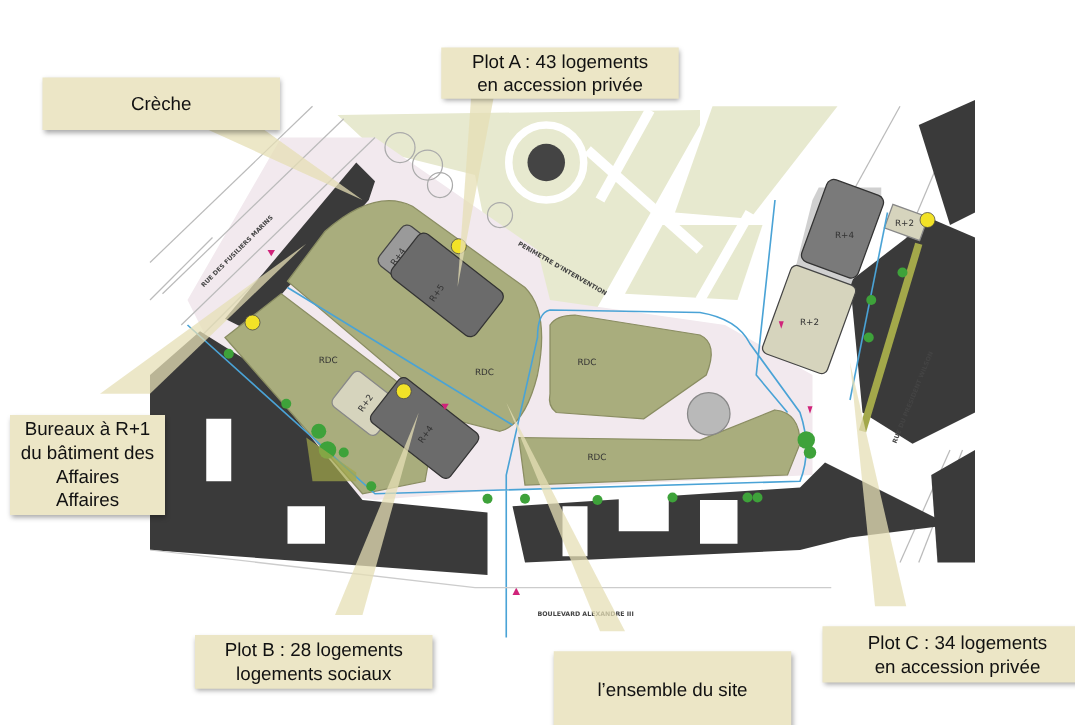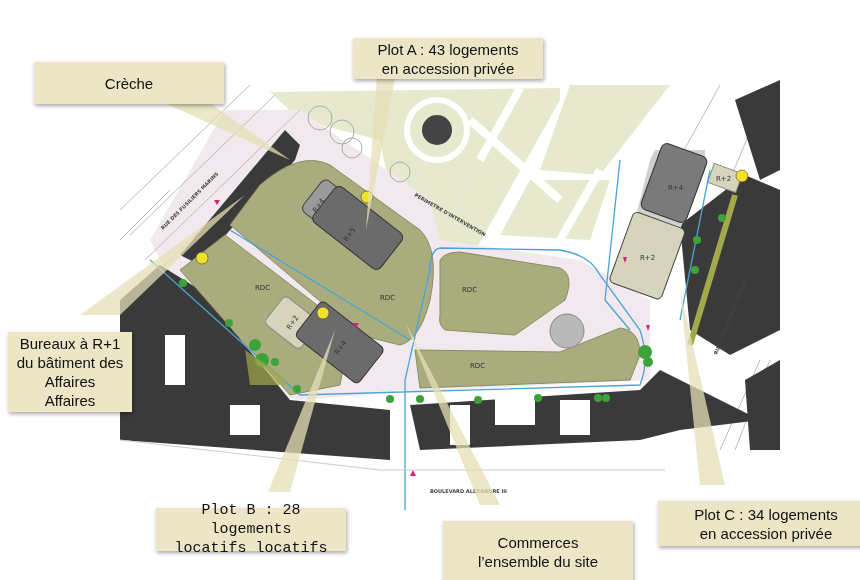--- a/index.html
+++ b/index.html
@@ -190,30 +190,29 @@
 
 <div class="callout" style="left:8px; top:316px; width:124px; height:80px;">
   <div>
     <span>Bureaux à R+1</span>
     <span>du bâtiment des</span>
     <span>Affaires</span>
     <span>Affaires</span>
   </div>
 </div>
 
-<div class="callout" style="left:156px; top:492px; width:190px; height:43px;font-family:Liberation Mono, monospace;">
+<div class="callout" style="left:156px; top:492px; width:190px; height:43px;">
   <div>
     <span>Plot B : 28 logements</span>
-    <span>locatifs locatifs</span>
+    <span>logements sociaux</span>
   </div>
 </div>
 
 <div class="callout" style="left:443px; top:505px; width:190px; height:62px;">
   <div>
-    <span>Commerces</span>
     <span>l’ensemble du site</span>
   </div>
 </div>
 
 <div class="callout" style="left:658px; top:485px; width:216px; height:45px;">
   <div>
     <span>Plot C : 34 logements</span>
     <span>en accession privée</span>
   </div>
 </div>

